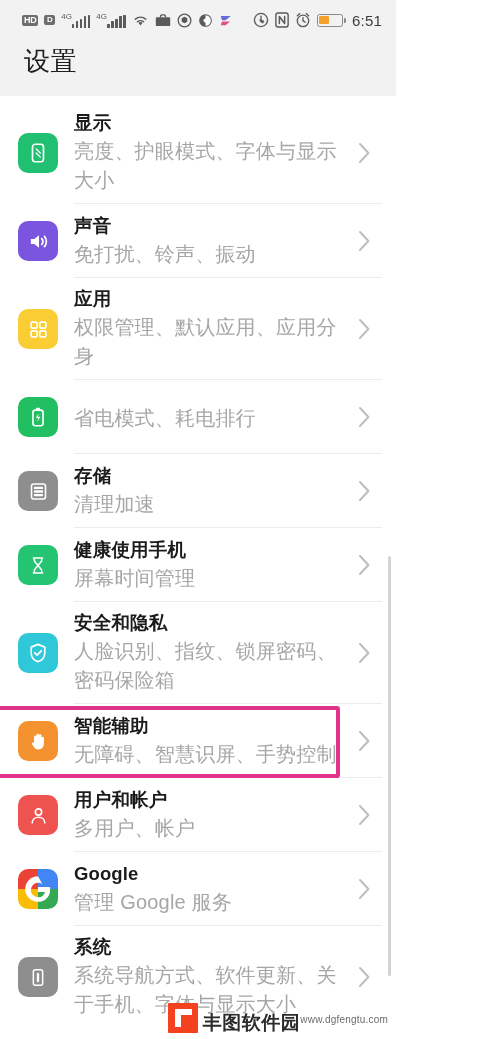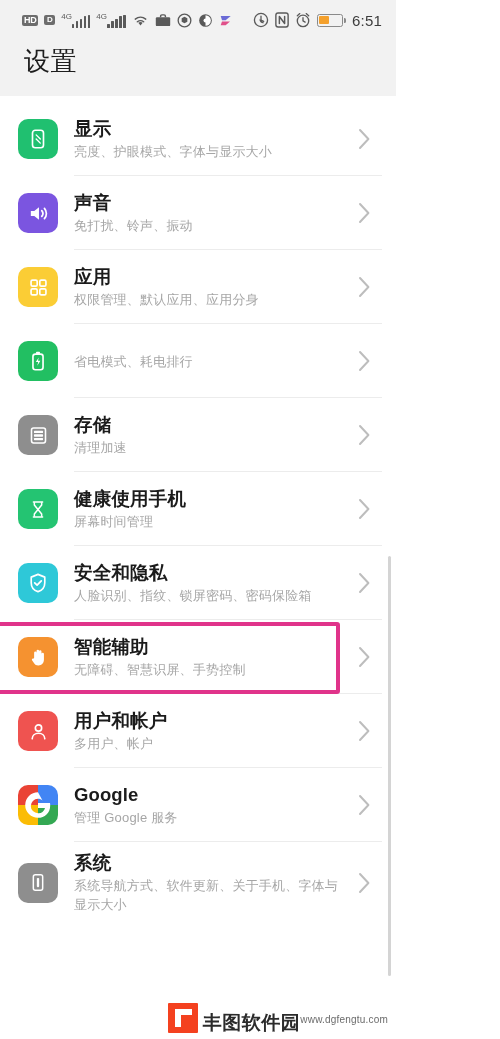--- a/index.html
+++ b/index.html
@@ -151,21 +151,21 @@
   }
   .row-title {
     font-size: 18.5px;
     color: #1b1b1b;
     font-weight: 700;
     line-height: 1.3;
     letter-spacing: 0.2px;
   }
   .row-title.latin { font-weight: 600; letter-spacing: 0.1px; }
   .row-sub {
-    font-size: 13px;
+    font-size: 20px;
     color: #a6a6a6;
     line-height: 1.45;
     margin-top: 2px;
     letter-spacing: 0.2px;
   }
   .chev {
     flex: 0 0 24px;
     display: flex;
     align-items: center;
     justify-content: center;

